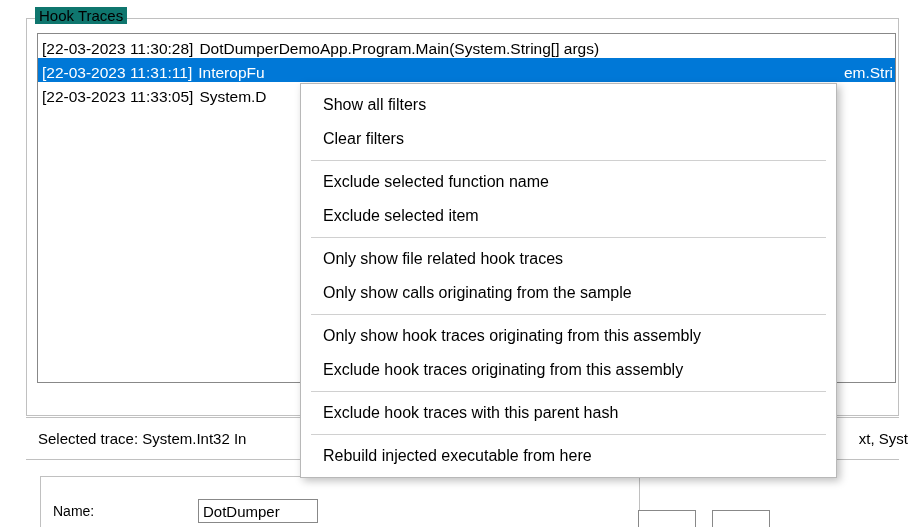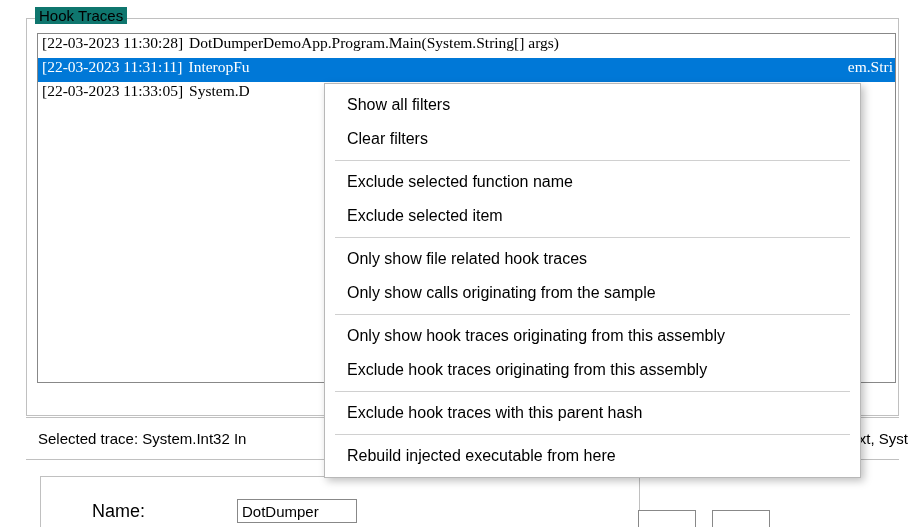--- a/index.html
+++ b/index.html
@@ -53,26 +53,25 @@
     right: 2px;
     height: 350px;
     border: 1px solid #888;
     background: #fff;
     overflow: hidden;
     font-size: 15.5px;
   }
 
   .list-row {
     display: flex;
-    align-items: flex-start;
+    align-items: flex-end;
     height: 24px;
     padding: 0 4px;
     white-space: nowrap;
     overflow: hidden;
-    font-family: Liberation Serif, serif;
   }
   .list-row.selected {
     background: #0078d7;
     color: #fff;
   }
   .ts { }
   .fn { margin-left: 6px; }
 
   
   .selected-trace-row {
@@ -101,22 +100,21 @@
   }
   .orig-content {
     position: absolute;
     top: 22px;
     left: 12px;
     display: flex;
     align-items: center;
   }
   .orig-content .label {
     width: 145px;
-    font-size: 18px;
-    margin-left: 39px;
+    font-size: 14px;
   }
   .orig-content input {
     font-family: inherit;
     font-size: 15px;
     border: 1px solid #888;
     padding: 2px 4px;
     width: 120px;
     height: 24px;
   }
 
@@ -124,21 +122,20 @@
   .context-menu {
     position: absolute;
     top: 83px;
     left: 300px;
     width: 537px;
     background: #fff;
     border: 1px solid #b8b8b8;
     box-shadow: 3px 3px 8px rgba(0,0,0,0.25);
     padding: 4px 0;
     font-size: 16px;
-    margin-left: 24px;
   }
   .menu-item {
     padding: 6px 22px;
     height: 34px;
     display: flex;
     align-items: center;
     cursor: default;
     white-space: nowrap;
   }
   .menu-sep {

